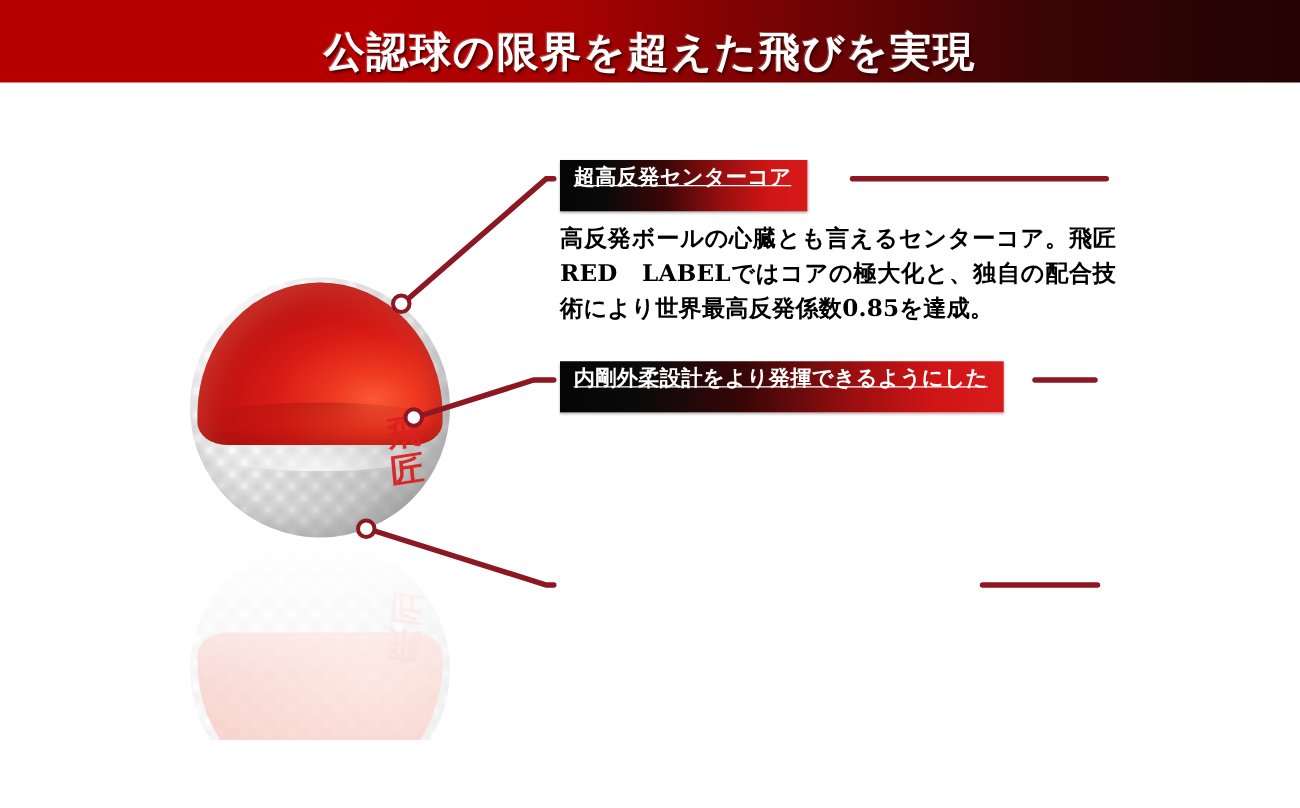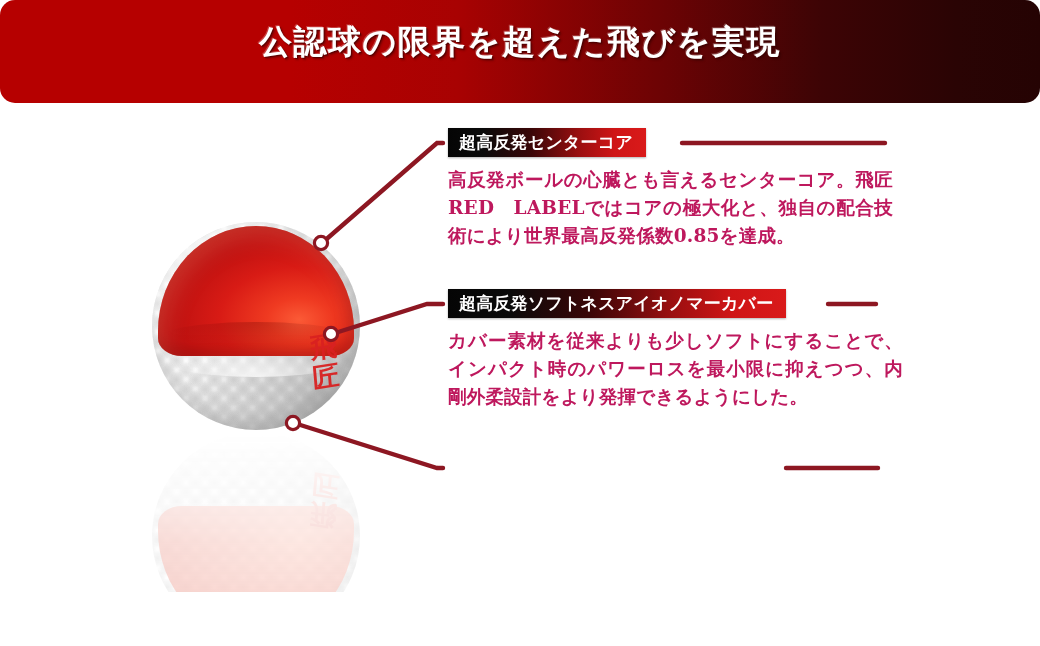--- a/index.html
+++ b/index.html
@@ -19,31 +19,30 @@
     overflow: hidden;
     background: #ffffff;
   }
 
   
   #header-banner {
     position: absolute;
     left: 0;
     top: 0;
     width: 1040px;
-    height: 103px;
+    height: 66px;
     background: linear-gradient(90deg,
         #b60000 0%,
         #b60000 28%,
         #a80202 44%,
         #6e0304 63%,
         #3d0405 79%,
         #2a0404 92%,
         #250303 100%);
     overflow: hidden;
-    border-radius: 15px;
   }
   #header-title {
     position: absolute;
     left: 0;
     top: 0;
     width: 1040px;
     height: 83px;
     display: flex;
     align-items: center;
     justify-content: center;
@@ -224,39 +223,40 @@
   }
 
   
   .callout {
     position: absolute;
   }
   .callout-label {
     display: inline-block;
     height: 29px;
     line-height: 29px;
-    padding: 0 13px 0 11px;
+    padding: 0 13px 12px 11px;
     color: #ffffff;
     font-family: "DejaVu Sans", "Liberation Sans", sans-serif;
     font-weight: bold;
     font-size: 17px;
     letter-spacing: .2px;
     white-space: nowrap;
     background: linear-gradient(90deg,
         #050505 0%,
         #0a0a0a 18%,
         #3a0607 42%,
         #9a0f10 66%,
         #cf1516 84%,
         #d91a1a 100%);
     box-shadow: 0 1px 2px rgba(0,0,0,.30);
+    text-decoration: underline;
   }
   .callout-body {
     margin-top: 9px;
-    color: #be185d;
+    color: #000000;
     font-family: "DejaVu Serif", "Liberation Serif", serif;
     font-weight: bold;
     font-size: 18.5px;
     line-height: 28px;
     letter-spacing: .2px;
     text-align: justify;
   }
 
   #callout-1 { left: 448px; top: 128px; width: 445px; }
   #callout-2 { left: 448px; top: 289px; width: 455px; }
@@ -304,20 +304,19 @@
     <path d="M 786 468 L 878 468" fill="none" stroke="#8d1722" stroke-width="4.4" stroke-linecap="round"></path>
     <circle cx="293" cy="423" r="6.6" fill="#ffffff" stroke="#8d1722" stroke-width="3.2"></circle>
   </svg>
 
   <div class="callout" id="callout-1">
     <div class="callout-label">超高反発センターコア</div>
     <div class="callout-body">高反発ボールの心臓とも言えるセンターコア。飛匠RED　LABELではコアの極大化と、独自の配合技術により世界最高反発係数0.85を達成。</div>
   </div>
 
   <div class="callout" id="callout-2">
-    <div class="callout-label">超高反発ソフトネスアイオノマーカバー</div>
-    <div class="callout-body">カバー素材を従来よりも少しソフトにすることで、インパクト時のパワーロスを最小限に抑えつつ、内剛外柔設計をより発揮できるようにした。</div>
+    <div class="callout-label">内剛外柔設計をより発揮できるようにした</div>
   </div>
 
   <div class="callout" id="callout-3">
   </div>
 
 </div>
 
 </body></html>

